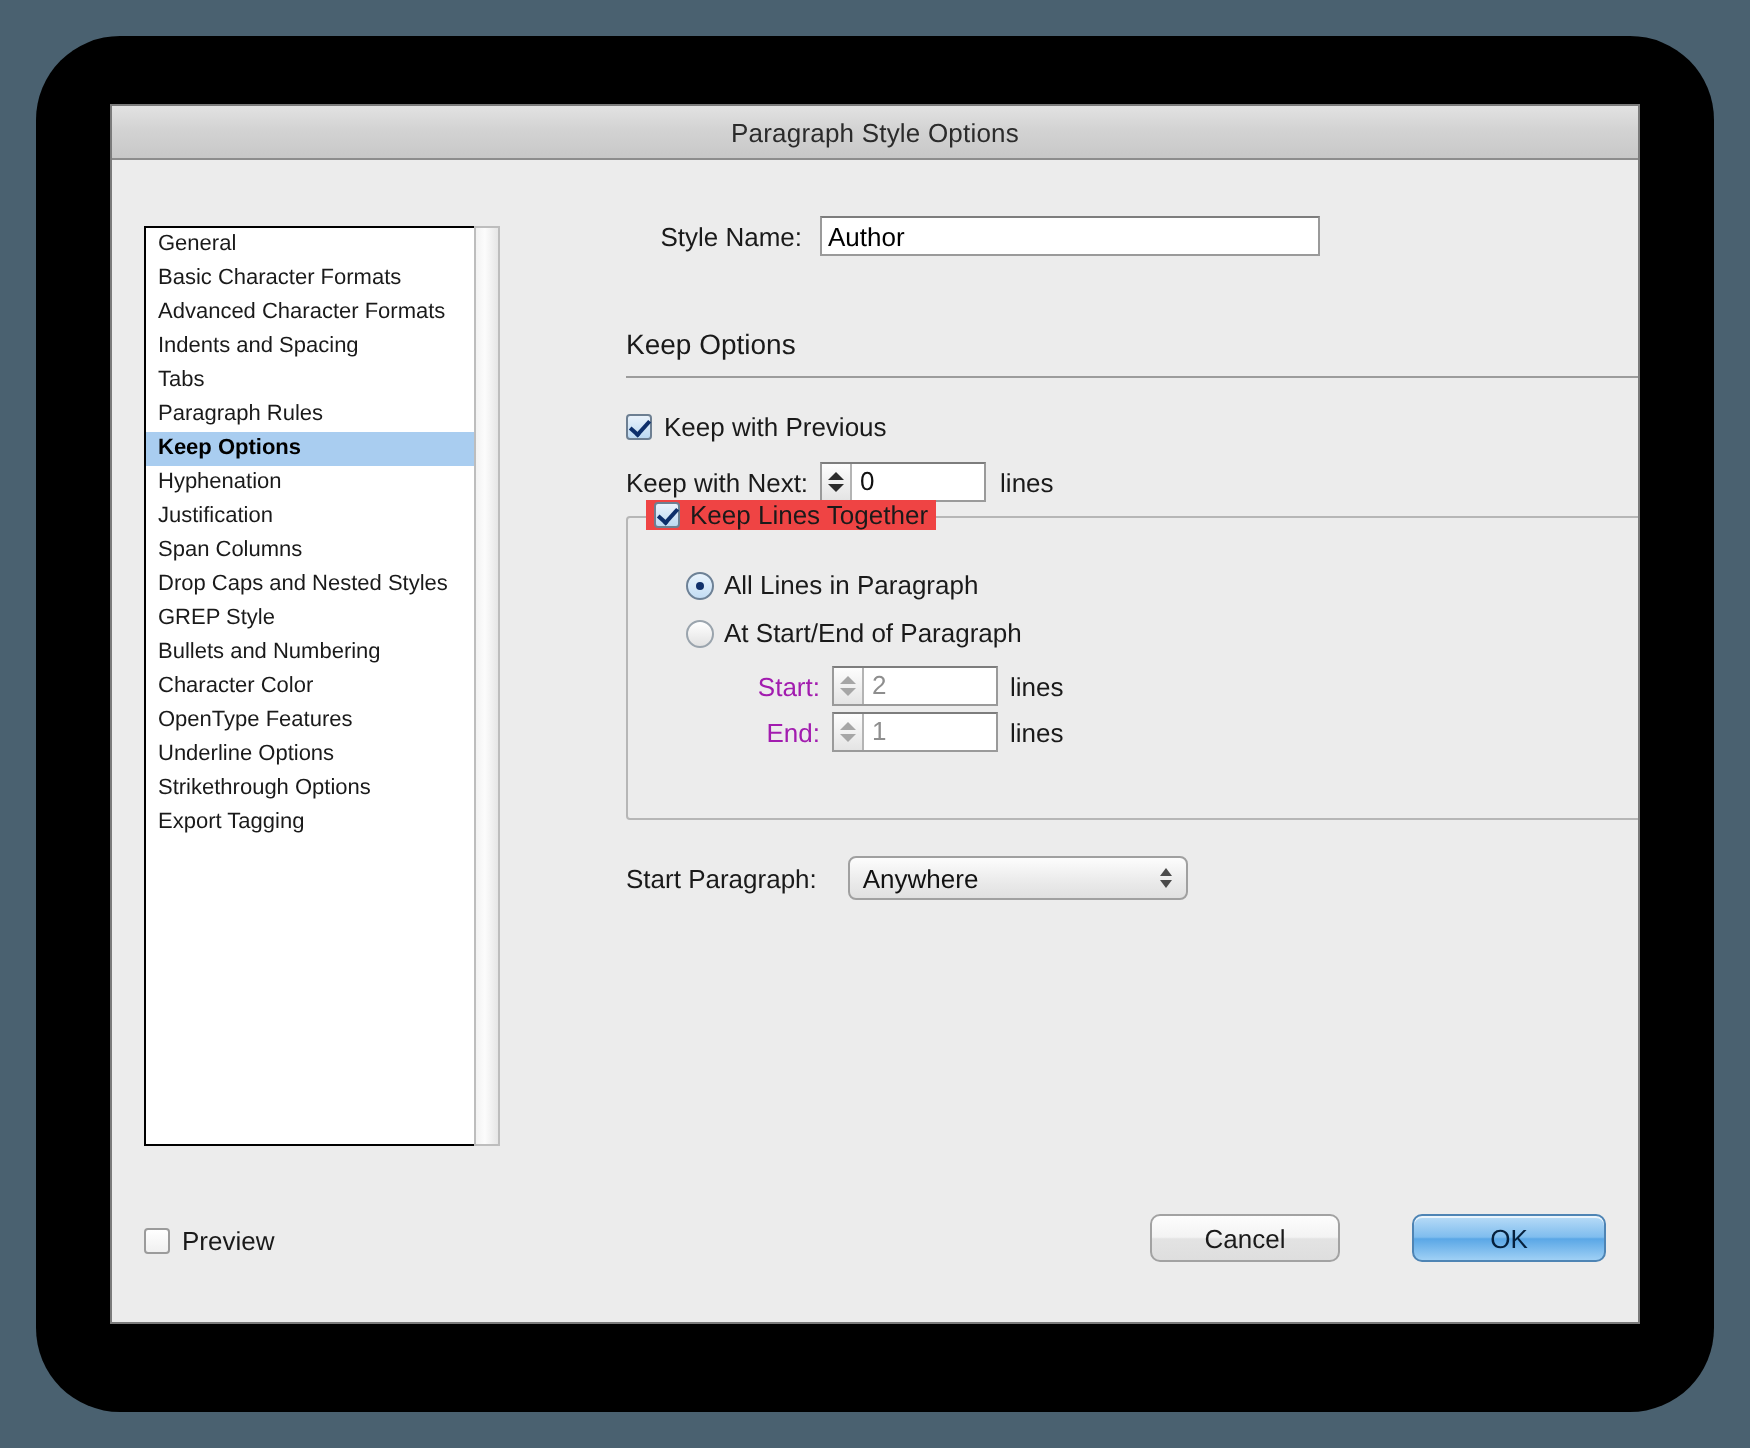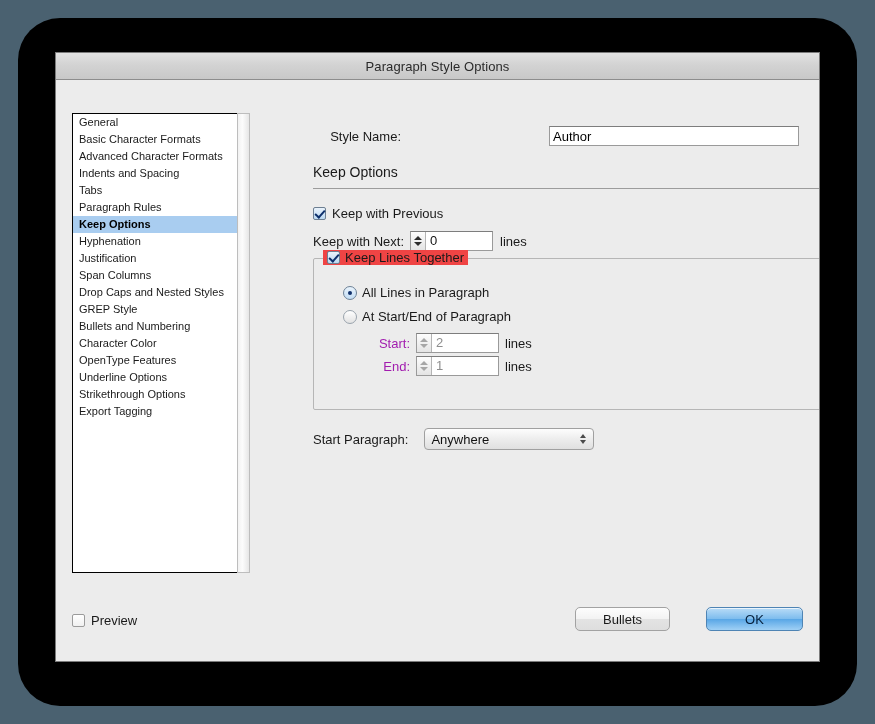--- a/index.html
+++ b/index.html
@@ -109,25 +109,24 @@
     position: absolute;
     left: 203px;
     top: 0;
     right: 0;
     bottom: 0;
   }
 
   .style-name-row {
     position: absolute;
     left: 0;
-    top: 46px;
+    top: 28px;
     width: 540px;
     display: flex;
     align-items: center;
-    justify-content: space-between;
   }
   .style-name-label {
     font-size: 13px;
     color: #1a1a1a;
     width: 142px;
     text-align: right;
     padding-right: 9px;
   }
   .text-input {
     width: 250px;
@@ -530,18 +529,18 @@
         </span>
       </div>
 
     </div>
 
     <div class="footer">
       <div class="preview-row">
         <span class="cb off"></span>
         <span class="lbl">Preview</span>
       </div>
-      <div class="btn btn-cancel">Bullets</div>
+      <div class="btn btn-cancel">Cancel</div>
       <div class="btn btn-ok">OK</div>
     </div>
 
   </div>
 </div>
 
 </body></html>

